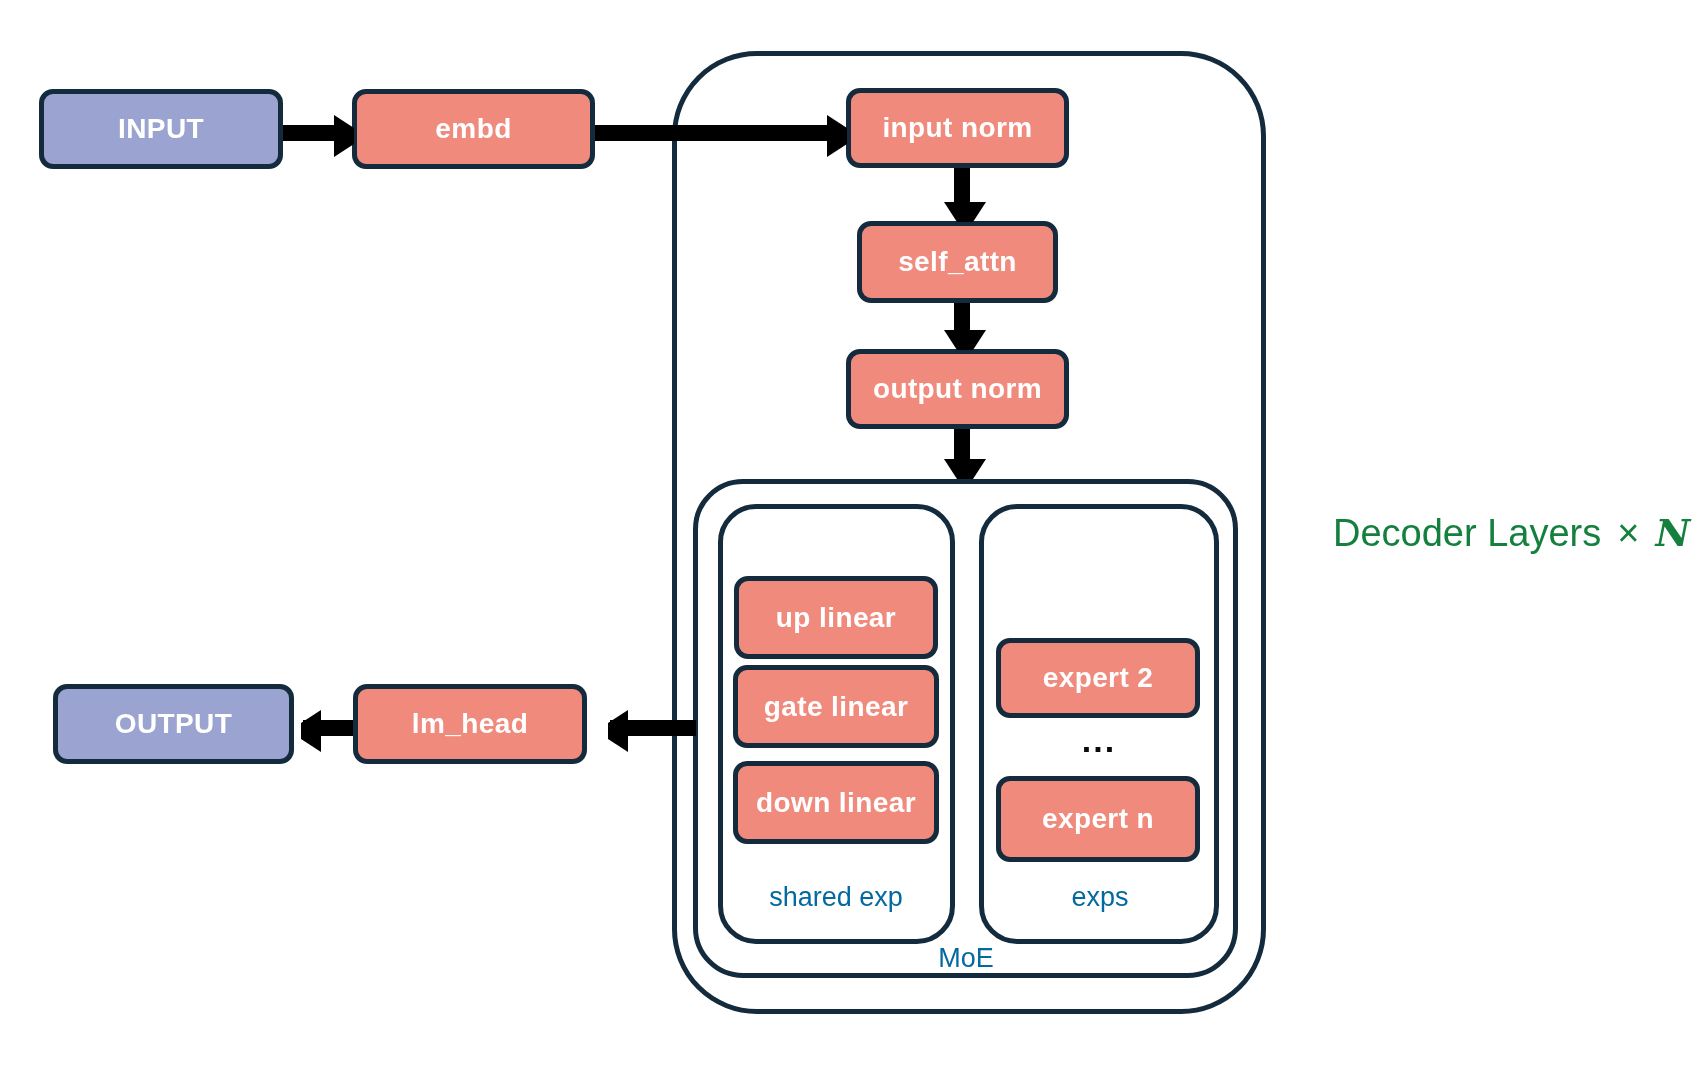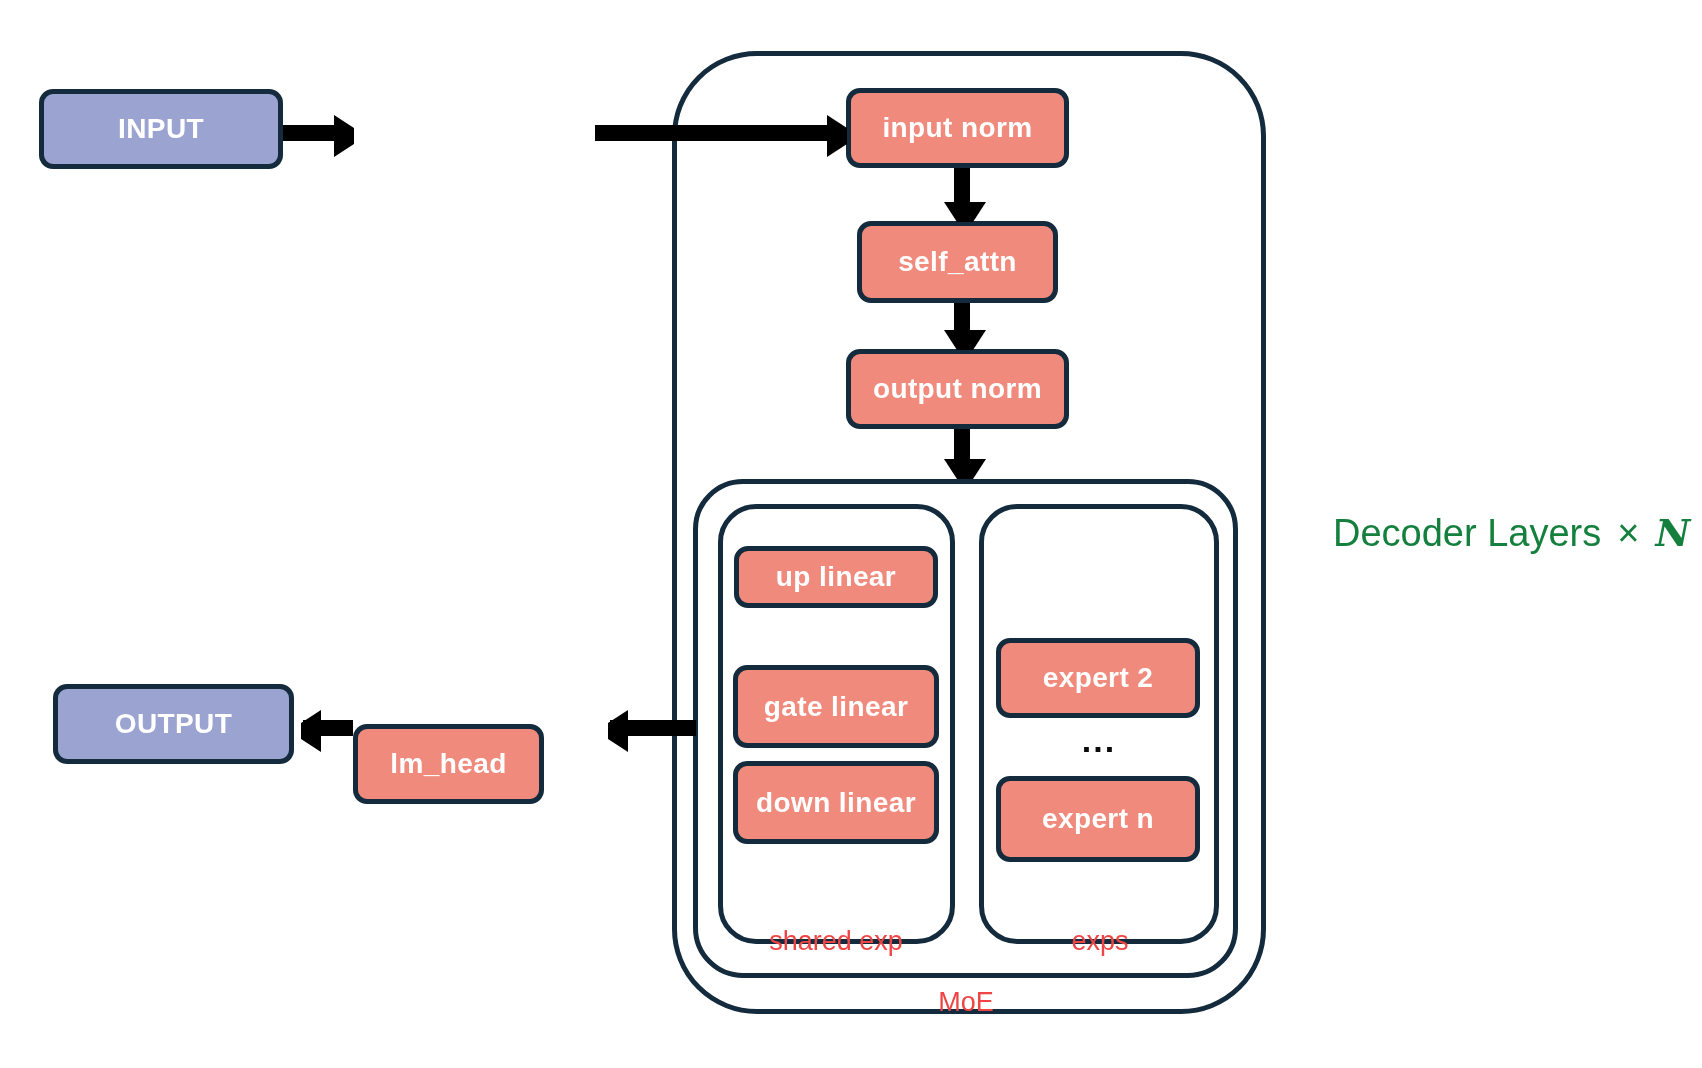--- a/index.html
+++ b/index.html
@@ -33,25 +33,24 @@
   .node.op { background: var(--module-fill); }
   .node.io { background: var(--io-fill); }
   .frame {
     position: absolute;
     border: 5px solid var(--outline);
     background: transparent;
   }
   .glabel {
     position: absolute;
     transform: translate(-50%, -50%);
-    color: #ef4444;
+    color: #0369a1;
     font-size: 27px;
     font-weight: 500;
     white-space: nowrap;
-    margin-top: 44px;
   }
   .ellipsis {
     position: absolute;
     transform: translate(-50%, -50%);
     color: #0a0a0a;
     font-size: 34px;
     font-weight: 700;
     letter-spacing: 2px;
   }
   .declabel {
@@ -82,32 +81,35 @@
 <div class="canvas">
 
   <div class="frame" style="left:656px; top:35px; width:594px; height:963px; border-radius:85px;"></div>
   <div class="frame" style="left:677px; top:463px; width:545px; height:499px; border-radius:50px;"></div>
   <div class="frame" style="left:702px; top:488px; width:237px; height:440px; border-radius:38px;"></div>
   <div class="frame" style="left:963px; top:488px; width:240px; height:440px; border-radius:38px;"></div>
 
   <div class="node io" style="left:23px; top:73px; width:244px; height:80px;">
     <span>INPUT</span>
   </div>
+  <div class="node op" style="left:336px; top:73px; width:243px; height:80px;">
+    <span>embd</span>
+  </div>
 
   <div class="node op" style="left:830px; top:72px; width:223px; height:80px;">
     <span>input norm</span>
   </div>
   <div class="node op" style="left:841px; top:205px; width:201px; height:82px;">
     <span>self_attn</span>
   </div>
   <div class="node op" style="left:830px; top:333px; width:223px; height:80px;">
     <span>output norm</span>
   </div>
 
-  <div class="node op" style="left:718px; top:530px; width:204px; height:62px;">
+  <div class="node op" style="left:718px; top:560px; width:204px; height:83px;">
     <span>up linear</span>
   </div>
   <div class="node op" style="left:717px; top:649px; width:206px; height:83px;">
     <span>gate linear</span>
   </div>
   <div class="node op" style="left:717px; top:745px; width:206px; height:83px;">
     <span>down linear</span>
   </div>
   <div class="glabel" style="left:820px; top:881px;">
     <span>shared exp</span>
@@ -123,21 +125,21 @@
     <span>expert n</span>
   </div>
   <div class="glabel" style="left:1084px; top:881px;">
     <span>exps</span>
   </div>
 
   <div class="glabel" style="left:950px; top:942px;">
     <span>MoE</span>
   </div>
 
-  <div class="node op" style="left:337px; top:668px; width:191px; height:80px;margin-top:40px;">
+  <div class="node op" style="left:337px; top:668px; width:234px; height:80px;">
     <span>lm_head</span>
   </div>
   <div class="node io" style="left:37px; top:668px; width:241px; height:80px;">
     <span>OUTPUT</span>
   </div>
 
   <div class="declabel">
     <span>Decoder Layers</span><span>×</span><span class="nvar">N</span>
   </div>
 

